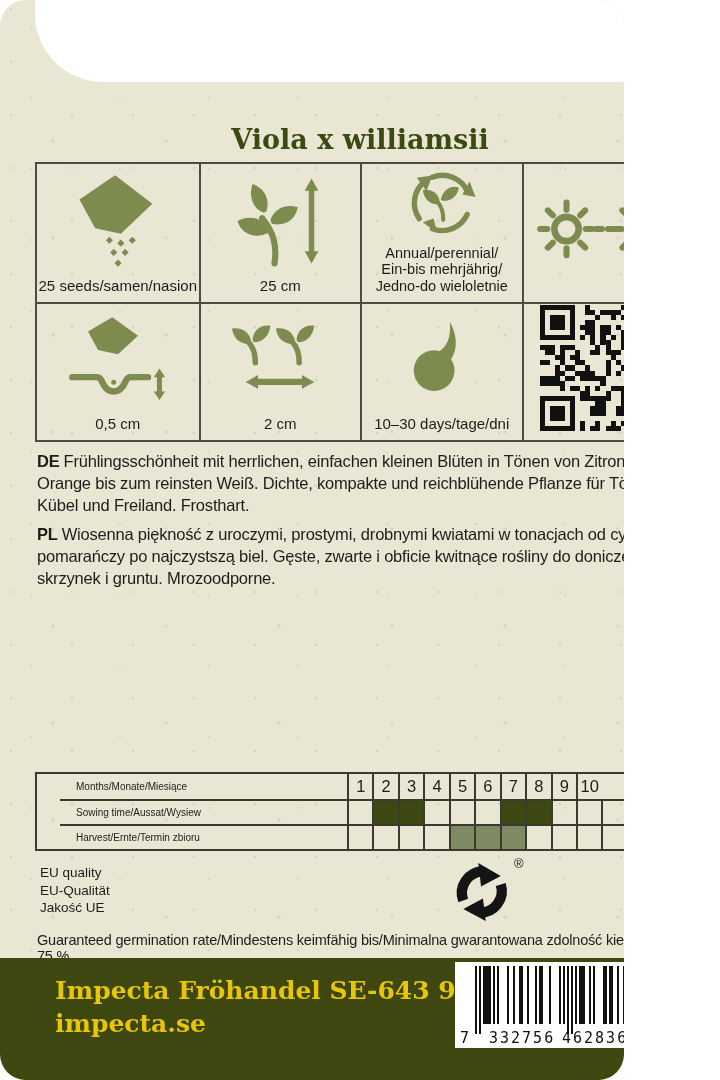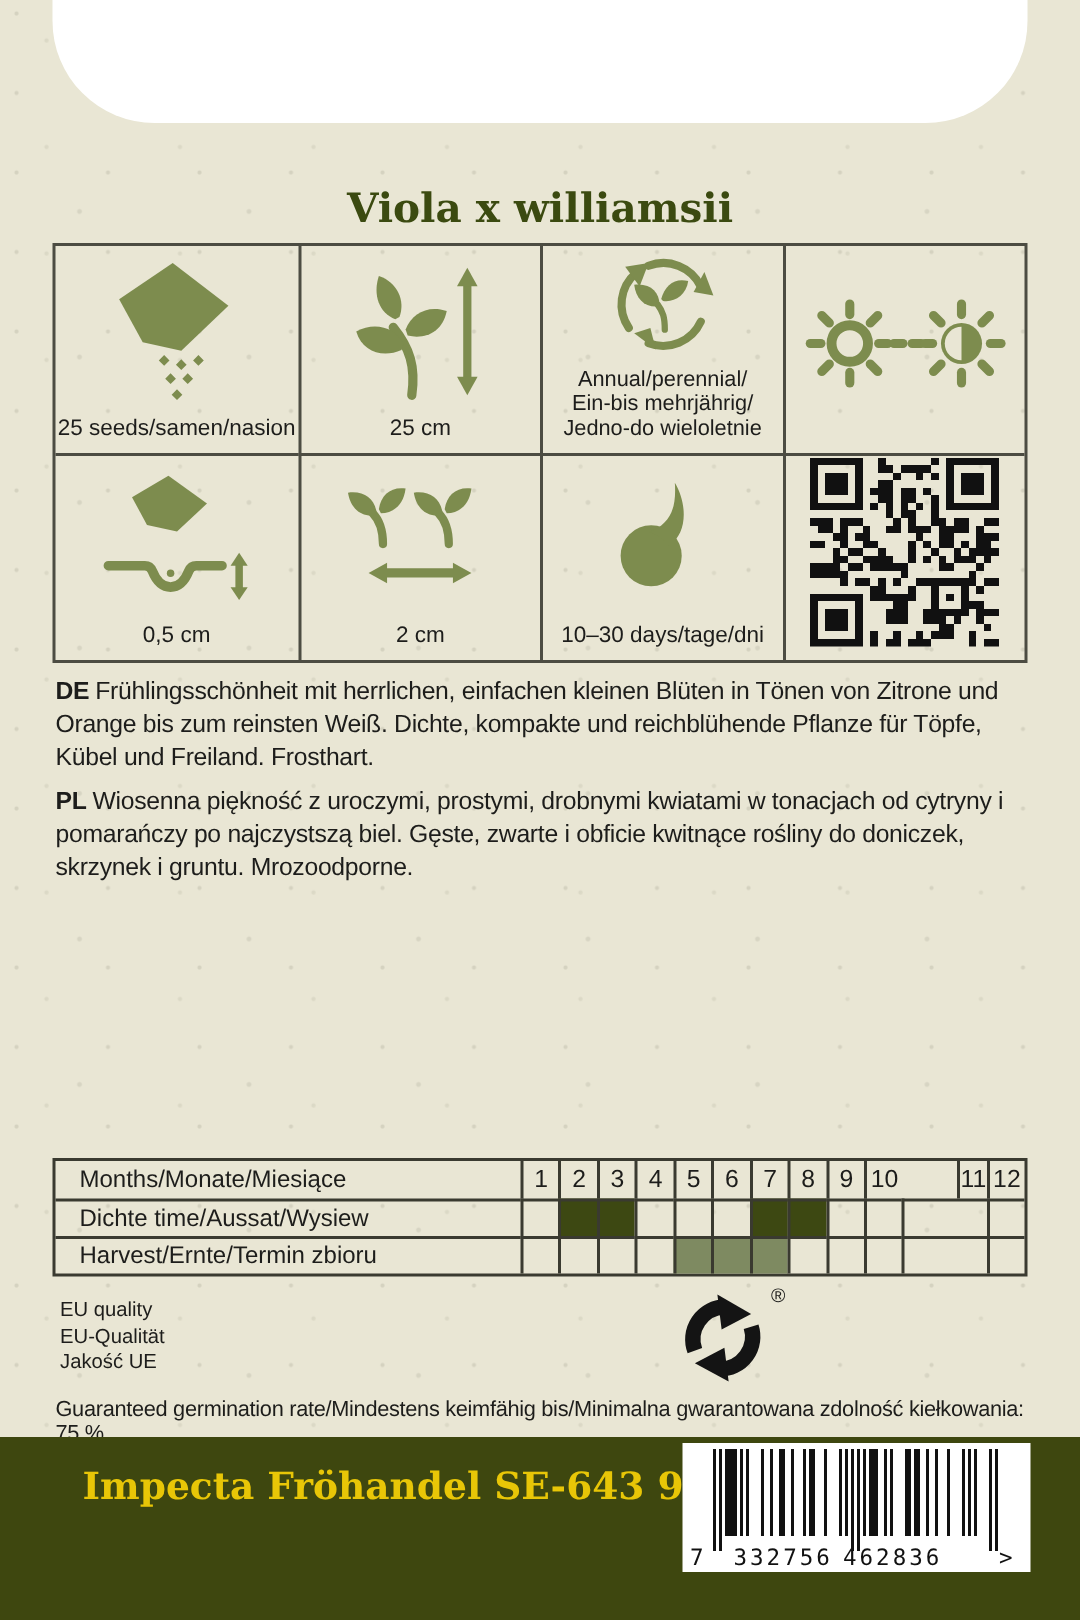--- a/index.html
+++ b/index.html
@@ -1,24 +1,24 @@
 <!DOCTYPE html>
 <html><head>
 <meta charset="utf-8">
 <style>
   html,body{margin:0;padding:0;background:#fff;}
   .packet{
-    position:relative;width:720px;height:1080px;overflow:hidden;
+    position:relative;width:624px;height:1080px;overflow:hidden;
     background-color:#e9e6d4;
     background-image:
       radial-gradient(circle at 11px 9px, rgba(90,90,70,.14) 1px, transparent 1.7px),
       radial-gradient(circle at 31px 27px, rgba(120,120,95,.12) 1px, transparent 1.8px),
       radial-gradient(circle at 53px 44px, rgba(60,60,45,.10) 1.2px, transparent 2px);
     background-size:61px 53px, 89px 71px, 113px 97px;
-    font-family:"Liberation Sans", sans-serif;color:#1d1d1b;
+    font-family:"Liberation Sans", sans-serif;color:#1d1d1b;border-radius:26px;
   }
   .cutout{position:absolute;top:0;left:35px;width:650px;height:82px;background:#fff;
     border-radius:0 0 68px 68px;}
   .title{position:absolute;top:124px;left:0;width:720px;text-align:center;
     font-family:"DejaVu Serif", serif;font-weight:bold;font-size:27px;color:#3b4a10;}
   
   .grid{position:absolute;left:35px;top:162px;width:650px;height:280px;box-sizing:border-box;
     border:2px solid #4c4c42;display:grid;grid-template-columns:repeat(4,1fr);
     grid-template-rows:repeat(2,138px);}
   .gc{border-left:2px solid #4c4c42;border-top:2px solid #4c4c42;box-sizing:border-box;
@@ -33,21 +33,21 @@
   
   .descs{position:absolute;left:37px;top:450px;width:655px;}
   .descs p{margin:0 0 7px 0;font-size:16.5px;line-height:22px;letter-spacing:-0.2px;}
   .descs b{margin-right:4px;}
   
   #calendar{position:absolute;left:35px;top:772px;width:650px;box-sizing:border-box;
     border:2px solid #3a3a30;display:grid;grid-template-columns:310px repeat(12,1fr);
     grid-auto-rows:25px;}
   #calendar .cc{box-sizing:border-box;display:flex;align-items:center;justify-content:center;
     font-size:16.5px;}
-  #calendar .cl{justify-content:flex-start;padding-left:16px;font-size:16px;}
+  #calendar .cl{justify-content:flex-start;padding-left:16px;font-size:10px;margin-left:23px;}
   
   .quality{position:absolute;left:40px;top:864px;font-size:13.5px;line-height:17.5px;}
   .greendot{position:absolute;left:452px;top:862px;width:60px;height:60px;}
   .regmark{position:absolute;left:514px;top:856px;font-size:13px;}
   .germ{position:absolute;left:37px;top:932px;width:655px;font-size:14.5px;letter-spacing:-0.2px;}
   
   .footer{position:absolute;left:0;top:958px;width:720px;height:122px;background:#3e470f;}
   .footer .ftxt{position:absolute;left:55px;top:16px;color:#e8c607;
     font-family:"DejaVu Serif", serif;font-weight:bold;font-size:25px;line-height:33px;}
   .barcodebox{position:absolute;left:455px;top:962px;width:232px;height:86px;background:#fff;}
@@ -511,21 +511,21 @@
       <div class="cc" style="border-left: 2px solid rgb(58, 58, 48);">3</div>
       <div class="cc" style="border-left: 2px solid rgb(58, 58, 48);">4</div>
       <div class="cc" style="border-left: 2px solid rgb(58, 58, 48);">5</div>
       <div class="cc" style="border-left: 2px solid rgb(58, 58, 48);">6</div>
       <div class="cc" style="border-left: 2px solid rgb(58, 58, 48);">7</div>
       <div class="cc" style="border-left: 2px solid rgb(58, 58, 48);">8</div>
       <div class="cc" style="border-left: 2px solid rgb(58, 58, 48);">9</div>
       <div class="cc" style="border-left: 2px solid rgb(58, 58, 48);">10</div>
       <div class="cc" style="border-left: 2px solid rgb(58, 58, 48); margin-left: 37px;">11</div>
       <div class="cc" style="border-left: 2px solid rgb(58, 58, 48);">12</div>
-      <div class="cc cl" style="border-top: 2px solid rgb(58, 58, 48);">Dichte time/Aussat/Wysiew</div>
+      <div class="cc cl" style="border-top: 2px solid rgb(58, 58, 48);">Sowing time/Aussat/Wysiew</div>
       <div class="cc" style="border-left: 2px solid rgb(58, 58, 48); border-top: 2px solid rgb(58, 58, 48);"></div>
       <div class="cc" style="border-left: 2px solid rgb(58, 58, 48); border-top: 2px solid rgb(58, 58, 48); background: rgb(61, 72, 18);"></div>
       <div class="cc" style="border-left: 2px solid rgb(58, 58, 48); border-top: 2px solid rgb(58, 58, 48); background: rgb(61, 72, 18);"></div>
       <div class="cc" style="border-left: 2px solid rgb(58, 58, 48); border-top: 2px solid rgb(58, 58, 48);"></div>
       <div class="cc" style="border-left: 2px solid rgb(58, 58, 48); border-top: 2px solid rgb(58, 58, 48);"></div>
       <div class="cc" style="border-left: 2px solid rgb(58, 58, 48); border-top: 2px solid rgb(58, 58, 48);"></div>
       <div class="cc" style="border-left: 2px solid rgb(58, 58, 48); border-top: 2px solid rgb(58, 58, 48); background: rgb(61, 72, 18);"></div>
       <div class="cc" style="border-left: 2px solid rgb(58, 58, 48); border-top: 2px solid rgb(58, 58, 48); background: rgb(61, 72, 18);"></div>
       <div class="cc" style="border-left: 2px solid rgb(58, 58, 48); border-top: 2px solid rgb(58, 58, 48);"></div>
       <div class="cc" style="border-left: 2px solid rgb(58, 58, 48); border-top: 2px solid rgb(58, 58, 48);"></div>
@@ -560,20 +560,21 @@
       <polygon points="36,63 12,50 33,39" fill="#141414"></polygon>
     </svg>
   </div>
   <div class="regmark">®</div>
 
   <div class="germ">Guaranteed germination rate/Mindestens keimfähig bis/Minimalna gwarantowana zdolność kiełkowania: 75 %</div>
 
   <div class="footer">
     <div class="ftxt">
       <div>Impecta Fröhandel SE-643 98 JULITA</div>
+      <div>impecta.se</div>
     </div>
   </div>
 
   <div class="barcodebox">
     <div id="bars"><svg width="232" height="86" shape-rendering="crispEdges">
           <rect x="20" y="4" width="2" height="68" fill="#111"></rect>
           <rect x="24" y="4" width="2" height="68" fill="#111"></rect>
           <rect x="28" y="4" width="2" height="58" fill="#111"></rect>
           <rect x="30" y="4" width="2" height="58" fill="#111"></rect>
           <rect x="32" y="4" width="2" height="58" fill="#111"></rect>

